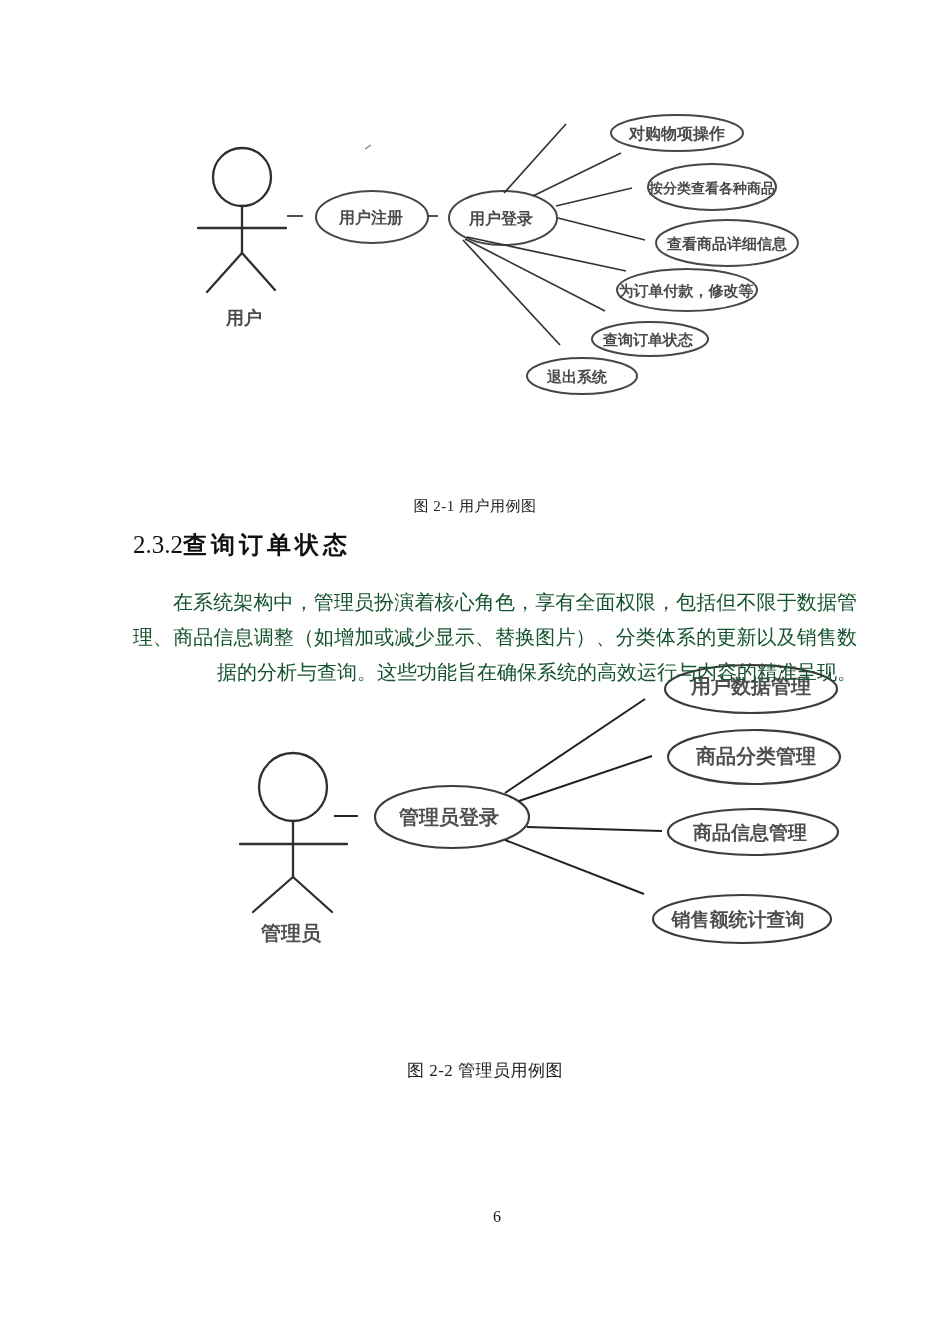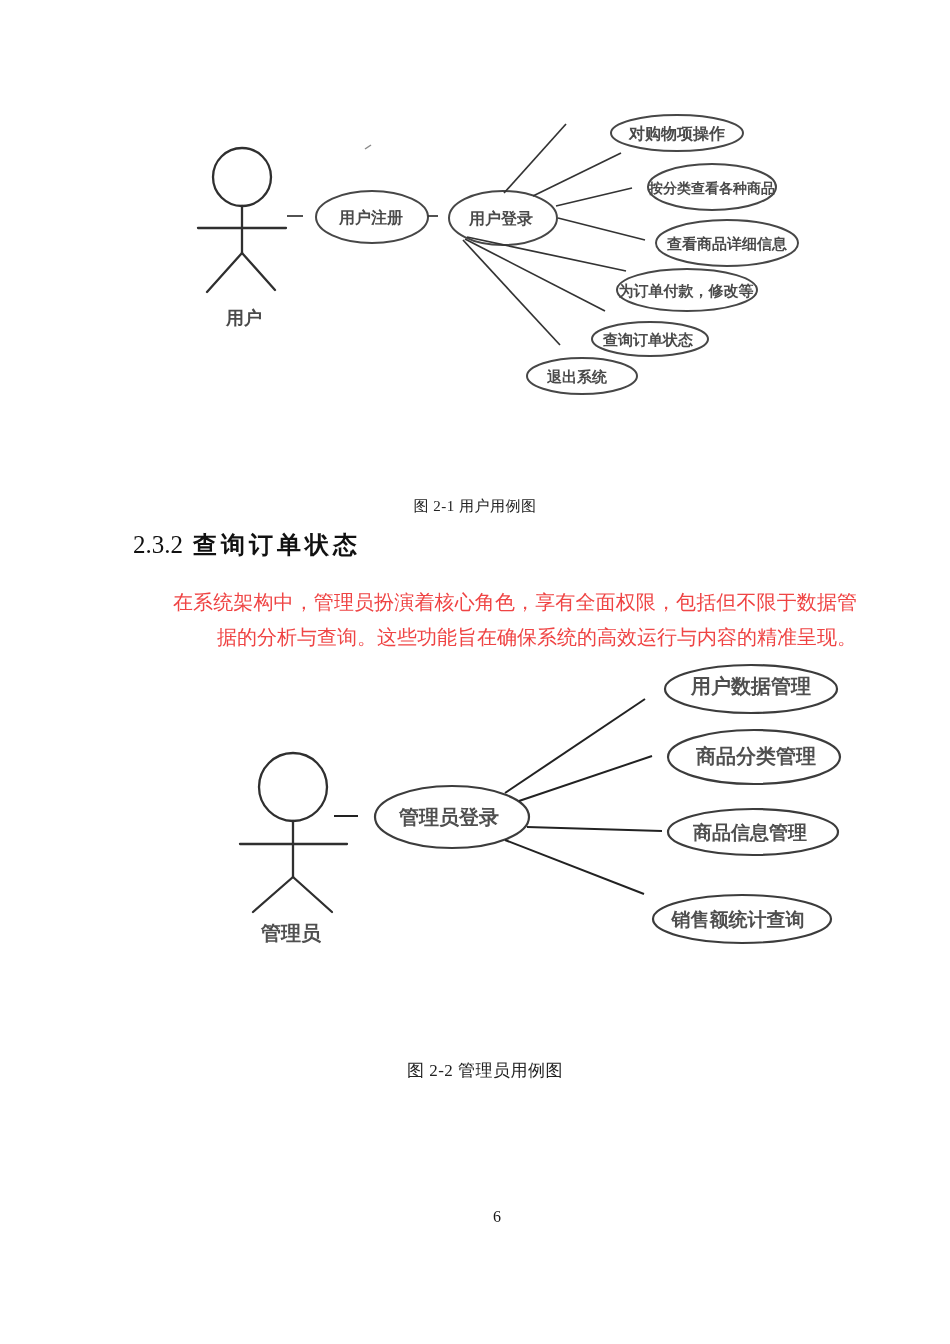--- a/index.html
+++ b/index.html
@@ -26,30 +26,30 @@
     font-family:"Liberation Sans","DejaVu Sans",sans-serif;
     font-weight:600;fill:#4f4f4f;text-anchor:middle;
   }
   .caption{
     position:absolute;left:0;width:950px;
     text-align:center;font-size:15px;color:#222222;
     letter-spacing:0.5px;
   }
   .heading{
     position:absolute;left:133px;top:529px;
-    display:flex;align-items:baseline;gap:10px;color:#111111;
+    display:flex;align-items:baseline;color:#111111;
   }
   .heading .num{font-family:"Liberation Serif","DejaVu Serif",serif;font-size:25px;font-weight:400;}
   .heading .ttl{
     font-family:"Liberation Sans","DejaVu Sans",sans-serif;
     font-size:24px;font-weight:700;letter-spacing:4px;
   }
   .para{
     position:absolute;left:133px;top:585px;width:724px;
-    font-size:20px;line-height:35px;color:#ef4444;
+    font-size:20px;line-height:35px;color:#14532d;
     z-index:3;
   }
   .para .pline{width:724px;text-align:right;}
   .para .pline.just{text-align:justify;text-align-last:justify;}
   .para .pline.first{padding-left:40px;width:684px;}
   .pageno{
     position:absolute;left:0;top:1208px;width:950px;
     text-align:center;font-size:16px;color:#1a1a1a;
     padding-left:44px;box-sizing:border-box;
   }
@@ -167,20 +167,21 @@
       <text class="diag-label2" x="750" y="839" font-size="19">商品信息管理</text>
     </g>
     <g>
       <ellipse class="uc-stroke2" cx="742" cy="919" rx="89" ry="24"></ellipse>
       <text class="diag-label2" x="738" y="926" font-size="19">销售额统计查询</text>
     </g>
   </svg>
 
   <div class="para">
     <div class="pline just first">在系统架构中，管理员扮演着核心角色，享有全面权限，包括但不限于数据管</div>
+    <div class="pline just">理、商品信息调整（如增加或减少显示、替换图片）、分类体系的更新以及销售数</div>
     <div class="pline">据的分析与查询。这些功能旨在确保系统的高效运行与内容的精准呈现。</div>
   </div>
 
   <div class="caption cap2off" style="top:1059px;font-size:17px;">图 2-2 管理员用例图</div>
 
   <div class="pageno">6</div>
 
 </div>
 
 </body></html>

